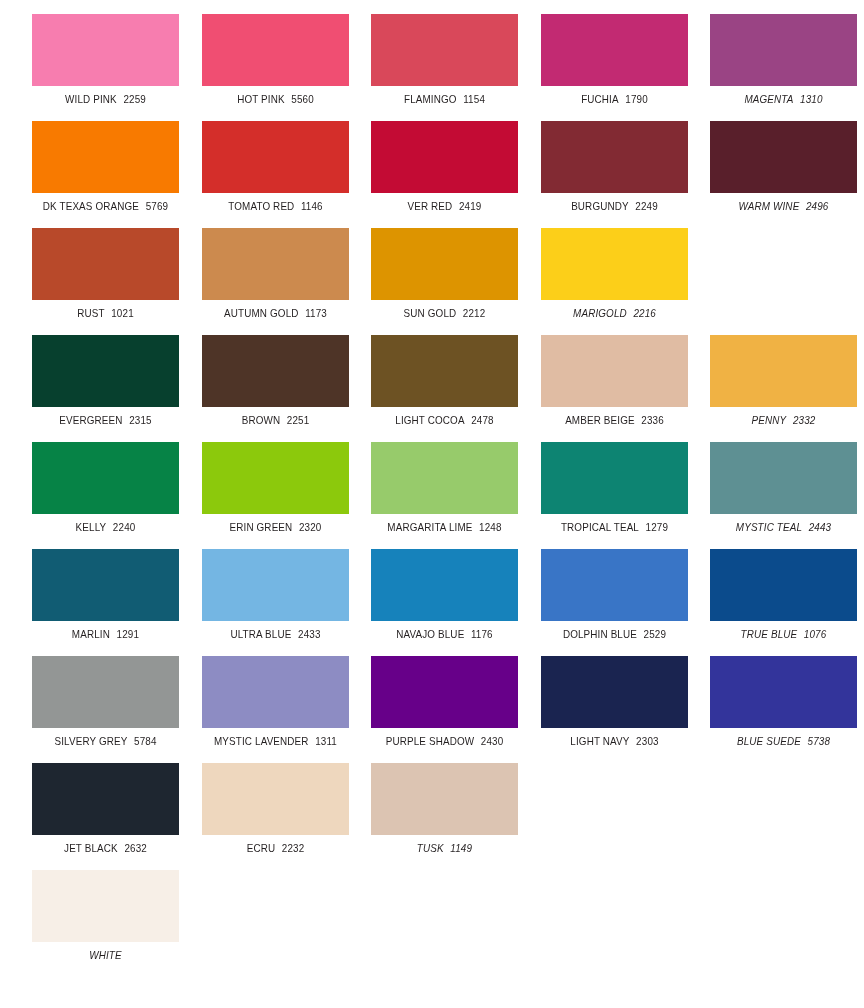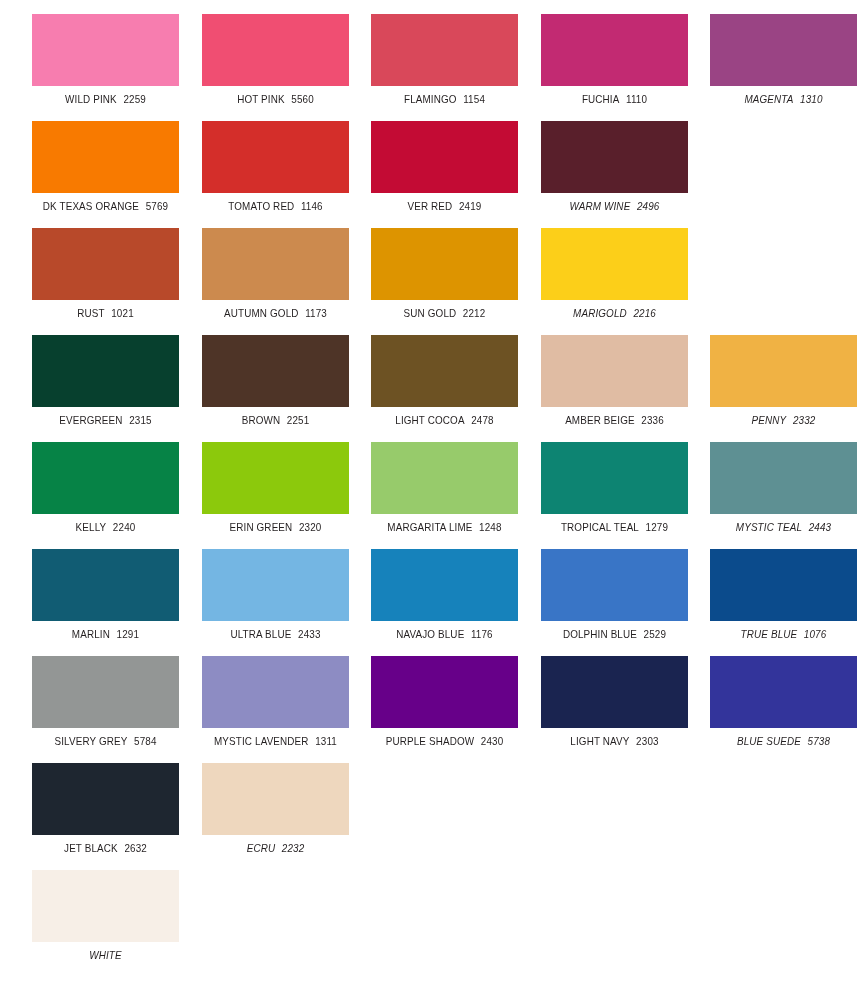--- a/index.html
+++ b/index.html
@@ -81,41 +81,45 @@
       <div class="swatch-cell">
         <div class="swatch-chip" style="background-color: rgb(240, 78, 114);"></div>
         <div class="swatch-label"><span class="swatch-name">HOT PINK</span><span class="swatch-code">5560</span></div>
       </div>
       <div class="swatch-cell">
         <div class="swatch-chip" style="background-color: rgb(217, 72, 90);"></div>
         <div class="swatch-label"><span class="swatch-name">FLAMINGO</span><span class="swatch-code">1154</span></div>
       </div>
       <div class="swatch-cell">
         <div class="swatch-chip" style="background-color: rgb(194, 42, 114);"></div>
-        <div class="swatch-label"><span class="swatch-name">FUCHIA</span><span class="swatch-code">1110</span></div>
+        <div class="swatch-label"><span class="swatch-name">FUCHIA</span><span class="swatch-code">1790</span></div>
       </div>
       <div class="swatch-cell">
         <div class="swatch-chip" style="background-color: rgb(154, 68, 132);"></div>
         <div class="swatch-label"><span class="swatch-name">MAGENTA</span><span class="swatch-code">1310</span></div>
       </div>
     </div>
     <div class="swatch-row">
       <div class="swatch-cell">
         <div class="swatch-chip" style="background-color: rgb(248, 122, 0);"></div>
         <div class="swatch-label"><span class="swatch-name">DK TEXAS ORANGE</span><span class="swatch-code">5769</span></div>
       </div>
       <div class="swatch-cell">
         <div class="swatch-chip" style="background-color: rgb(212, 46, 42);"></div>
         <div class="swatch-label"><span class="swatch-name">TOMATO RED</span><span class="swatch-code">1146</span></div>
       </div>
       <div class="swatch-cell">
         <div class="swatch-chip" style="background-color: rgb(195, 11, 52);"></div>
         <div class="swatch-label"><span class="swatch-name">VER RED</span><span class="swatch-code">2419</span></div>
       </div>
       <div class="swatch-cell">
+        <div class="swatch-chip" style="background-color: rgb(130, 42, 51);"></div>
+        <div class="swatch-label"><span class="swatch-name">BURGUNDY</span><span class="swatch-code">2249</span></div>
+      </div>
+      <div class="swatch-cell">
         <div class="swatch-chip" style="background-color: rgb(89, 31, 43);"></div>
         <div class="swatch-label"><span class="swatch-name">WARM WINE</span><span class="swatch-code">2496</span></div>
       </div>
     </div>
     <div class="swatch-row">
       <div class="swatch-cell">
         <div class="swatch-chip" style="background-color: rgb(184, 73, 42);"></div>
         <div class="swatch-label"><span class="swatch-name">RUST</span><span class="swatch-code">1021</span></div>
       </div>
       <div class="swatch-cell">
@@ -220,20 +224,24 @@
       </div>
     </div>
     <div class="swatch-row">
       <div class="swatch-cell">
         <div class="swatch-chip" style="background-color: rgb(30, 38, 48);"></div>
         <div class="swatch-label"><span class="swatch-name">JET BLACK</span><span class="swatch-code">2632</span></div>
       </div>
       <div class="swatch-cell">
         <div class="swatch-chip" style="background-color: rgb(238, 215, 190);"></div>
         <div class="swatch-label"><span class="swatch-name">ECRU</span><span class="swatch-code">2232</span></div>
+      </div>
+      <div class="swatch-cell">
+        <div class="swatch-chip" style="background-color: rgb(220, 196, 178);"></div>
+        <div class="swatch-label"><span class="swatch-name">TUSK</span><span class="swatch-code">1149</span></div>
       </div>
     </div>
     <div class="swatch-row">
       <div class="swatch-cell">
         <div class="swatch-chip" style="background-color: rgb(247, 239, 231);"></div>
         <div class="swatch-label"><span class="swatch-name">WHITE</span><span class="swatch-code"></span></div>
       </div>
     </div>
   </div>
 

